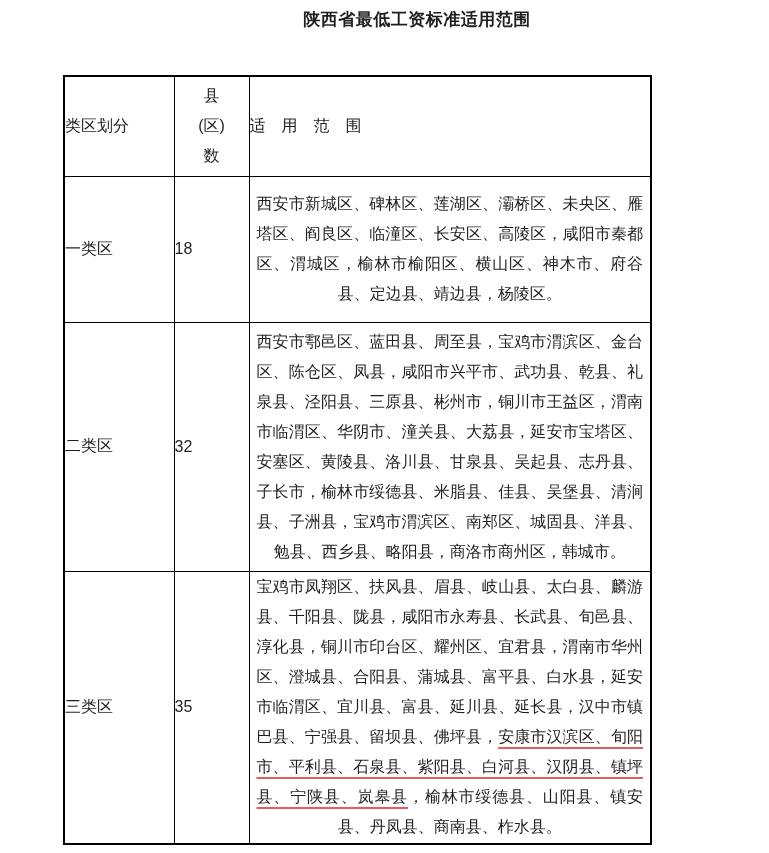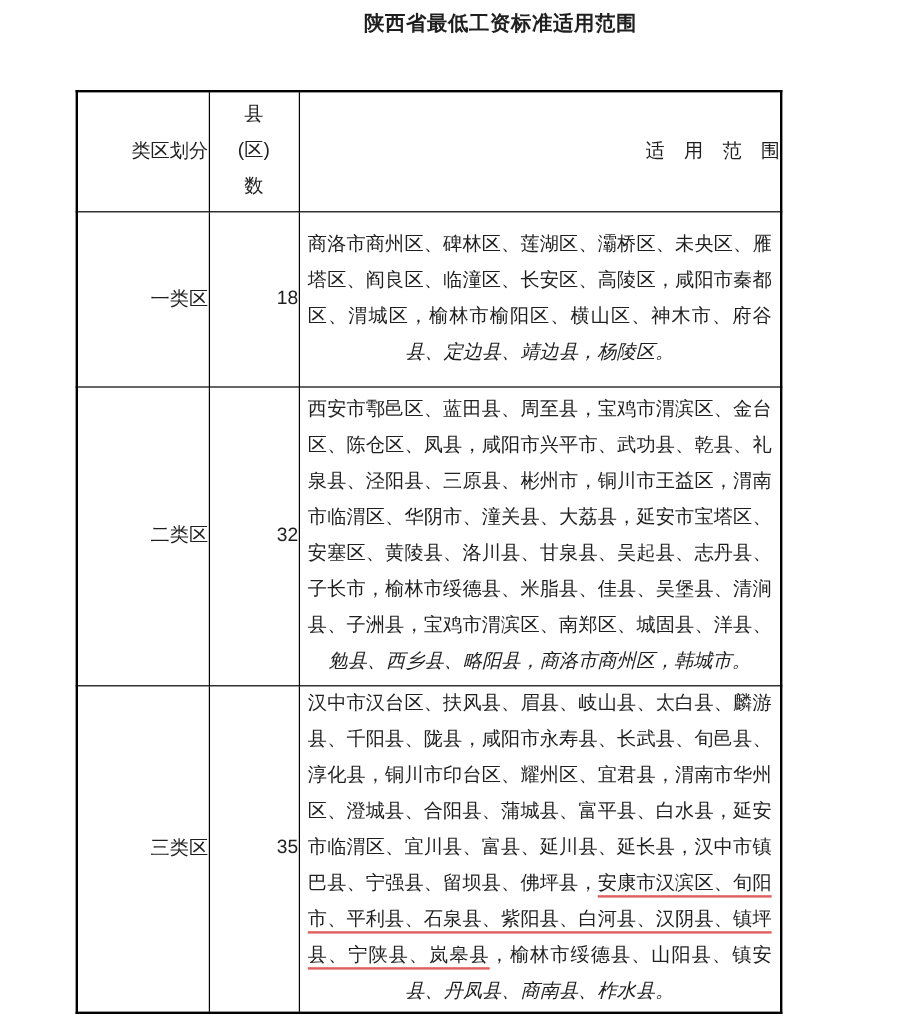--- a/index.html
+++ b/index.html
@@ -47,39 +47,38 @@
   .wage-table td {
     border: 1px solid var(--border);
     vertical-align: middle;
     overflow: hidden;
   }
   tr.r-header { height: 100px; }
   tr.r-zone1  { height: 146px; }
   tr.r-zone2  { height: 249px; }
   tr.r-zone3  { height: 273px; }
   .cell-center {
-    text-align: right;
+    text-align: left;
   }
   .hdr-count {
     text-align: center;
     white-space: pre-line;
     line-height: 30px;
   }
   .scope-cell {
     padding: 0 7px;
   }
   .tline {
     line-height: 30px;
     text-align: justify;
     text-align-last: justify;
     text-justify: inter-character;
   }
   .scope-cell .tline:last-child {
     text-align-last: center;
-    font-style: italic;
   }
   .uline {
     text-decoration: underline;
     text-decoration-color: var(--uline);
     text-decoration-thickness: 2px;
     text-underline-offset: 5px;
     font-family: Liberation Serif, serif;
   }
 </style>
 </head>
@@ -101,21 +100,21 @@
         <td class="hdr-count">县
 (区)
 数</td>
         <td class="cell-center">适　用　范　围</td>
       </tr>
 
       <tr class="r-zone1">
         <td class="cell-center">一类区</td>
         <td class="cell-center">18</td>
         <td class="scope-cell">
-            <div class="tline"><span class="">商洛市商州区、碑林区、莲湖区、灞桥区、未央区、雁</span></div>
+            <div class="tline"><span class="">西安市新城区、碑林区、莲湖区、灞桥区、未央区、雁</span></div>
             <div class="tline"><span class="">塔区、阎良区、临潼区、长安区、高陵区，咸阳市秦都</span></div>
             <div class="tline"><span class="">区、渭城区，榆林市榆阳区、横山区、神木市、府谷</span></div>
             <div class="tline"><span class="">县、定边县、靖边县，杨陵区。</span></div>
           </td>
       </tr>
 
       <tr class="r-zone2">
         <td class="cell-center">二类区</td>
         <td class="cell-center">32</td>
         <td class="scope-cell">
@@ -127,21 +126,21 @@
             <div class="tline"><span class="">子长市，榆林市绥德县、米脂县、佳县、吴堡县、清涧</span></div>
             <div class="tline"><span class="">县、子洲县，宝鸡市渭滨区、南郑区、城固县、洋县、</span></div>
             <div class="tline"><span class="">勉县、西乡县、略阳县，商洛市商州区，韩城市。</span></div>
           </td>
       </tr>
 
       <tr class="r-zone3">
         <td class="cell-center">三类区</td>
         <td class="cell-center">35</td>
         <td class="scope-cell">
-            <div class="tline"><span class="">汉中市汉台区、扶风县、眉县、岐山县、太白县、麟游</span></div>
+            <div class="tline"><span class="">宝鸡市凤翔区、扶风县、眉县、岐山县、太白县、麟游</span></div>
             <div class="tline"><span class="">县、千阳县、陇县，咸阳市永寿县、长武县、旬邑县、</span></div>
             <div class="tline"><span class="">淳化县，铜川市印台区、耀州区、宜君县，渭南市华州</span></div>
             <div class="tline"><span class="">区、澄城县、合阳县、蒲城县、富平县、白水县，延安</span></div>
             <div class="tline"><span class="">市临渭区、宜川县、富县、延川县、延长县，汉中市镇</span></div>
             <div class="tline"><span class="">巴县、宁强县、留坝县、佛坪县，</span><span class="uline">安康市汉滨区、旬阳</span></div>
             <div class="tline"><span class="uline">市、平利县、石泉县、紫阳县、白河县、汉阴县、镇坪</span></div>
             <div class="tline"><span class="uline">县、宁陕县、岚皋县</span><span class="">，榆林市绥德县、山阳县、镇安</span></div>
             <div class="tline"><span class="">县、丹凤县、商南县、柞水县。</span></div>
           </td>
       </tr>

